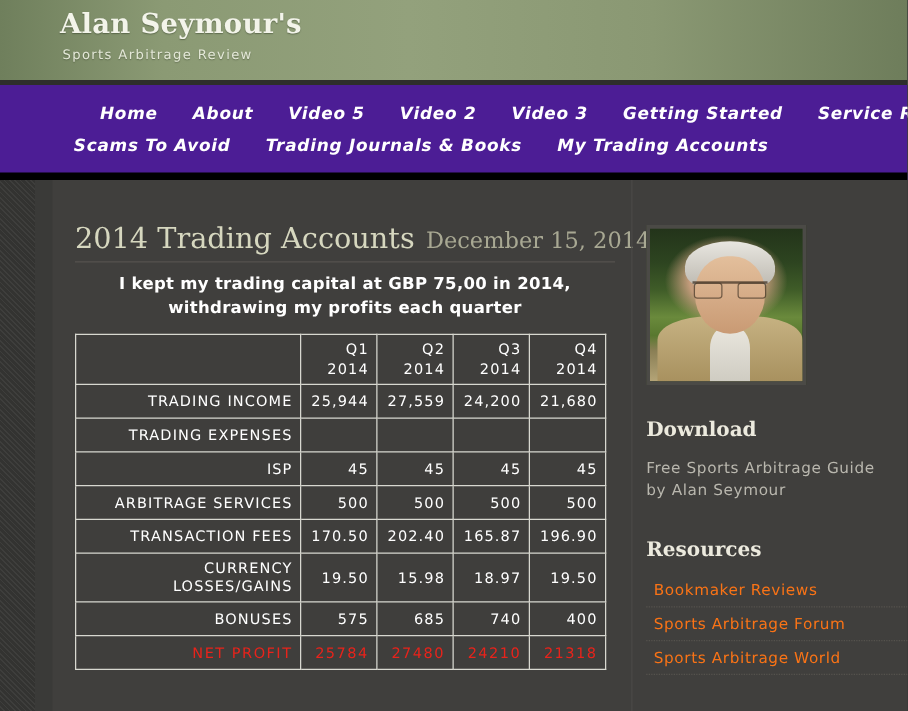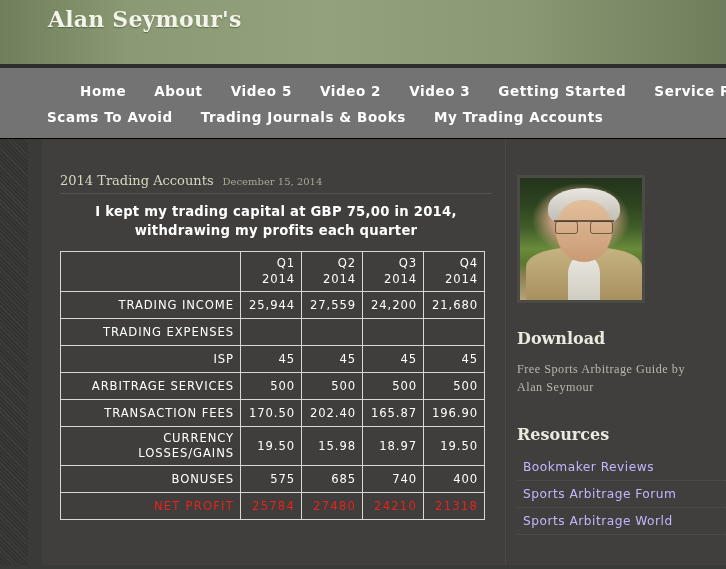--- a/index.html
+++ b/index.html
@@ -48,32 +48,33 @@
     top: 38px;
     font-size: 10.5px;
     letter-spacing: 1.1px;
     color: #e4e8d8;
     text-shadow: 0 1px 1px rgba(40,50,30,.4);
     white-space: nowrap;
   }
 
   
   .nav-bar {
-    background: #737373;
+    background: #4c1d95;
     padding: 10px 0 8px 0;
-    border-bottom: 1px solid #000000;
+    border-bottom: 6px solid #000000;
     position: relative;
+    font-style: italic;
   }
   .nav-row {
     display: flex;
     align-items: center;
     padding-left: 80px;
     height: 26px;
   }
-  .nav-row.second { padding-left: 47px; }
+  .nav-row.second { padding-left: 47px; margin-left: 12px; }
   .nav-link {
     color: #ffffff;
     font-size: 13.5px;
     font-weight: bold;
     letter-spacing: 0.6px;
     margin-right: 28px;
     white-space: nowrap;
     cursor: pointer;
     text-decoration: none;
   }
@@ -112,27 +113,27 @@
   }
   .post-head {
     display: flex;
     align-items: baseline;
     gap: 9px;
     border-bottom: 1px solid #55534f;
     padding-bottom: 5px;
   }
   .post-title {
     font-family: "DejaVu Serif", serif;
-    font-size: 13px;
+    font-size: 23px;
     color: #d6d7bf;
     white-space: nowrap;
   }
   .post-date {
     font-family: "DejaVu Serif", serif;
-    font-size: 10px;
+    font-size: 18px;
     color: #a8a893;
     white-space: nowrap;
   }
   .post-lede {
     margin-top: 9px;
     font-size: 13.2px;
     font-weight: bold;
     color: #ffffff;
     line-height: 1.42;
     letter-spacing: 0.25px;
@@ -254,40 +255,40 @@
     margin-top: 26px;
     margin-bottom: 12px;
   }
   .side-heading.resources { margin-top: 28px; margin-bottom: 10px; }
   .side-text {
     font-size: 12.2px;
     color: #b9b7ae;
     line-height: 1.5;
     letter-spacing: 0.5px;
     width: 190px;
-    font-family: Liberation Serif, serif;
   }
   .side-links { margin-top: 2px; }
   .side-link {
     display: block;
     font-size: 12.2px;
-    color: #c4b5fd;
+    color: #f97316;
     letter-spacing: 0.5px;
     padding: 6px 0 6px 6px;
     border-bottom: 1px dotted #55534e;
     cursor: pointer;
     text-decoration: none;
     white-space: nowrap;
   }
 </style>
 </head>
 <body>
 
 <div class="site-header">
   <div class="site-title">Alan Seymour's</div>
+  <div class="site-tagline">Sports Arbitrage Review</div>
 </div>
 
 <div class="nav-bar">
   <div class="nav-row" id="nav-row-1">
       <a class="nav-link">Home</a>
       <a class="nav-link">About</a>
       <a class="nav-link">Video 5</a>
       <a class="nav-link">Video 2</a>
       <a class="nav-link">Video 3</a>
       <a class="nav-link">Getting Started</a>

